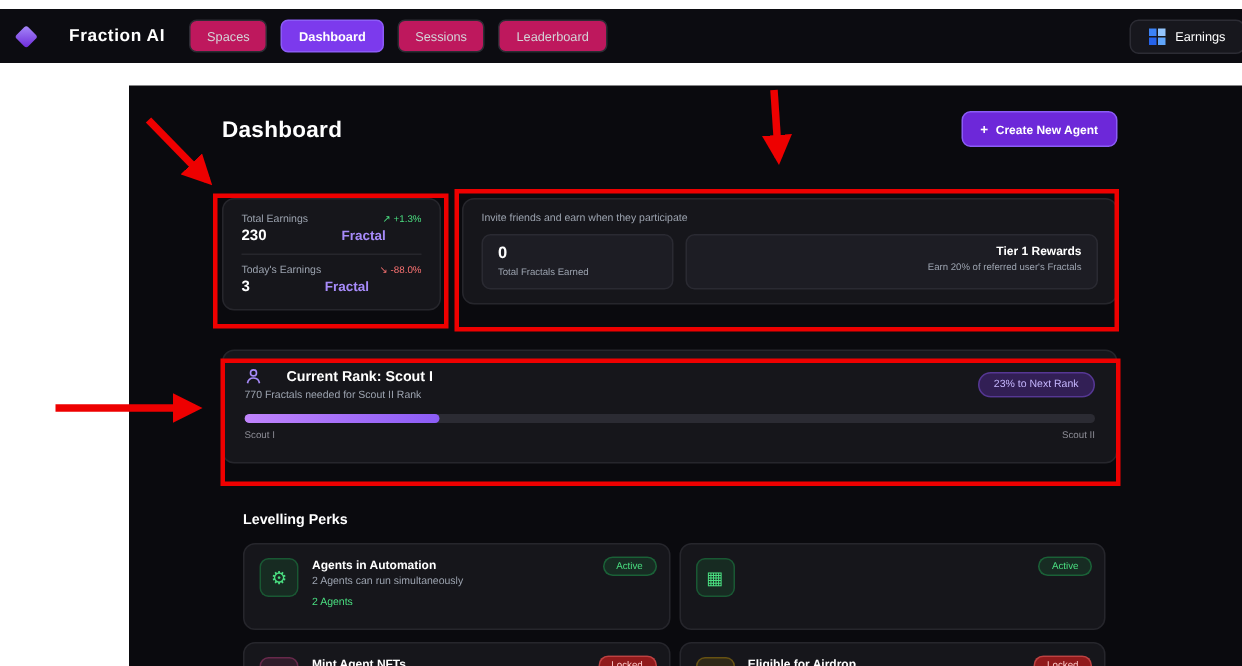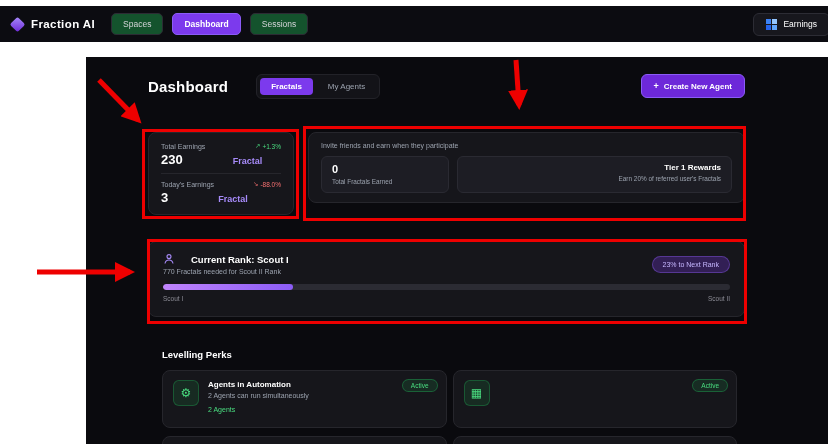--- a/index.html
+++ b/index.html
@@ -10,30 +10,30 @@
     font-family:"Liberation Sans", sans-serif;
     color:#fff;
   }
 
   
   #topnav {
     position:absolute; left:0; top:6px; width:828px; height:36px;
     background:#0c0c11; display:flex; align-items:center;
     padding:0 10px; overflow:hidden;
   }
-  .brand { display:flex; align-items:center; gap:6px; margin-right:16px; cursor:pointer; }
+  .brand { display:flex; align-items:center; gap:21px; margin-right:16px; cursor:pointer; }
   .logo-diamond {
     width:11px; height:11px; border-radius:2px;
     background:linear-gradient(135deg,#a78bfa,#6d28d9);
     transform:rotate(45deg); margin:0 2px;
   }
   .brand-name { font-size:11.5px; font-weight:bold; color:#fff; letter-spacing:.4px; }
   .nav-pill {
     font-size:8.5px; padding:5px 11px; border-radius:5px;
-    background:#14532d; border:1px solid #2c2c34; color:#d4d4d8;
+    background:#be185d; border:1px solid #2c2c34; color:#d4d4d8;
     margin-right:9px; cursor:pointer; white-space:nowrap;
   }
   .nav-pill.active { background:#7c3aed; border-color:#8b5cf6; color:#fff; font-weight:bold; }
   .wallet-btn {
     margin-left:auto; margin-right:-12px;
     display:flex; align-items:center; gap:6px;
     background:#17171d; border:1px solid #2c2c34; border-radius:6px;
     padding:5px 12px; font-size:8.5px; color:#fff; cursor:pointer; white-space:nowrap;
   }
   .identicon { display:grid; grid-template-columns:5px 5px; grid-auto-rows:5px; gap:1px; }
@@ -60,21 +60,21 @@
   .card { background:#16161b; border:1px solid #26262c; border-radius:8px; }
 
   
   .row1 { display:flex; gap:14px; margin-top:33px; align-items:flex-start; }
   .earnings-card { width:146px; flex:none; padding:9px 12px; }
   .stat-label-row { display:flex; justify-content:space-between; align-items:center; }
   .muted { font-size:7px; color:#9ca3af; }
   .trend { font-size:6.5px; display:flex; align-items:center; gap:2px; }
   .trend.up { color:#4ade80; } .trend.down { color:#f87171; }
   .value-row { display:flex; align-items:baseline; gap:4px; margin-top:2px; }
-  .big-value { font-size:13px; font-weight:bold; color:#fff; }
+  .big-value { font-size:10px; font-weight:bold; color:#fff; }
   .unit { font-size:9px; color:#a78bfa; font-weight:bold;padding-left:46px; }
   .divider { border-top:1px solid #26262c; margin:6px 0; }
 
   .referral-card { flex:1; padding:8px 12px 9px; }
   .ref-header { display:flex; align-items:center; }
   .ref-icon { display:flex; margin-right:6px; }
   .ref-title { font-size:9px; font-weight:bold; color:#fff; }
   .share-btn {
     margin-left:auto; display:flex; align-items:center; gap:4px;
     background:linear-gradient(90deg,#c04ceb,#8b2fd6);
@@ -133,39 +133,36 @@
 <body>
 
 <nav id="topnav">
   <div class="brand">
     <span class="logo-diamond"></span>
     <span class="brand-name">Fraction AI</span>
   </div>
   <div class="nav-pill">Spaces</div>
   <div class="nav-pill active">Dashboard</div>
   <div class="nav-pill">Sessions</div>
+  <div class="nav-pill">Leaderboard</div>
   <div class="wallet-btn">
     <span class="identicon">
         <i></i>
         <i></i>
         <i></i>
         <i></i>
       </span>
     <span>Earnings</span>
   </div>
 </nav>
 
 <main id="content">
 
   <div class="page-header">
     <div class="page-title">Dashboard</div>
-    <div class="tabs-group">
-      <div class="tab active">Fractals</div>
-      <div class="tab">My Agents</div>
-    </div>
     <div class="create-btn">
       <span class="plus-glyph">+</span>
       <span>Create New Agent</span>
     </div>
   </div>
 
   <div class="row1">
 
     <section class="card earnings-card">
       <div class="stat-label-row">

